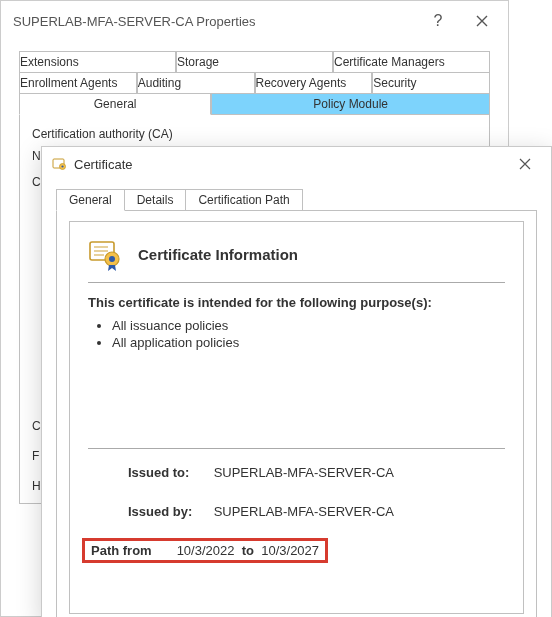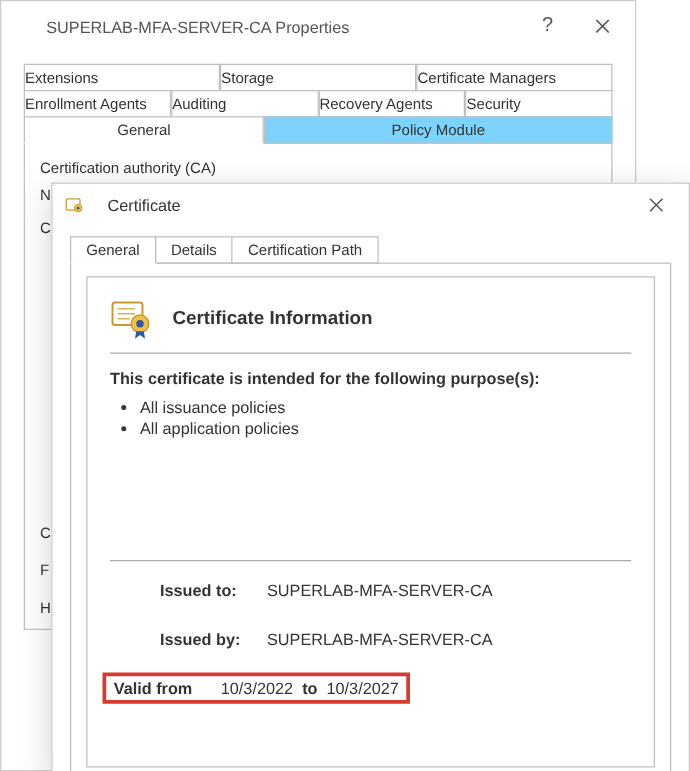--- a/index.html
+++ b/index.html
@@ -26,21 +26,21 @@
     background: #fff;
   }
   .prop-titlebar {
     height: 40px;
     display: flex;
     align-items: center;
     padding: 0 4px 0 12px;
     font-size: 13px;
     color: #555;
   }
-  .prop-title { flex: 1; margin-left: 24px; }
+  .prop-title { flex: 1; }
   .prop-help, .prop-close {
     width: 44px; height: 38px;
     display: flex; align-items: center; justify-content: center;
     color: #555; font-size: 16px;
   }
   .prop-close svg { width: 12px; height: 12px; }
 
   .tab-area {
     padding: 10px 18px 0 18px;
   }
@@ -93,21 +93,20 @@
     border: 1px solid #c9c9c9;
     box-shadow: 0 6px 24px rgba(0,0,0,0.18);
   }
   .cert-titlebar {
     height: 34px;
     display: flex;
     align-items: center;
     padding: 0 4px 0 10px;
     font-size: 13px;
     color: #333;
-    gap: 12px;
   }
   .cert-icon {
     width: 16px; height: 16px; margin-right: 6px;
   }
   .cert-title { flex: 1; }
   .cert-close {
     width: 44px; height: 30px;
     display: flex; align-items: center; justify-content: center;
   }
   .cert-tabs {
@@ -252,21 +251,21 @@
       <div class="issued-block">
         <div class="row">
           <span class="lbl">Issued to:</span>
           <span>SUPERLAB-MFA-SERVER-CA</span>
         </div>
         <div class="row">
           <span class="lbl">Issued by:</span>
           <span>SUPERLAB-MFA-SERVER-CA</span>
         </div>
         <span class="valid-highlight">
-          <span class="lbl">Valid from</span>
+          <span class="lbl">Path from</span>
           <span>10/3/2022</span>
           &nbsp;<span class="lbl" style="width:auto">to</span>&nbsp;
           <span>10/3/2027</span>
         </span>
       </div>
     </div>
   </div>
 </div>
 
 </body></html>

